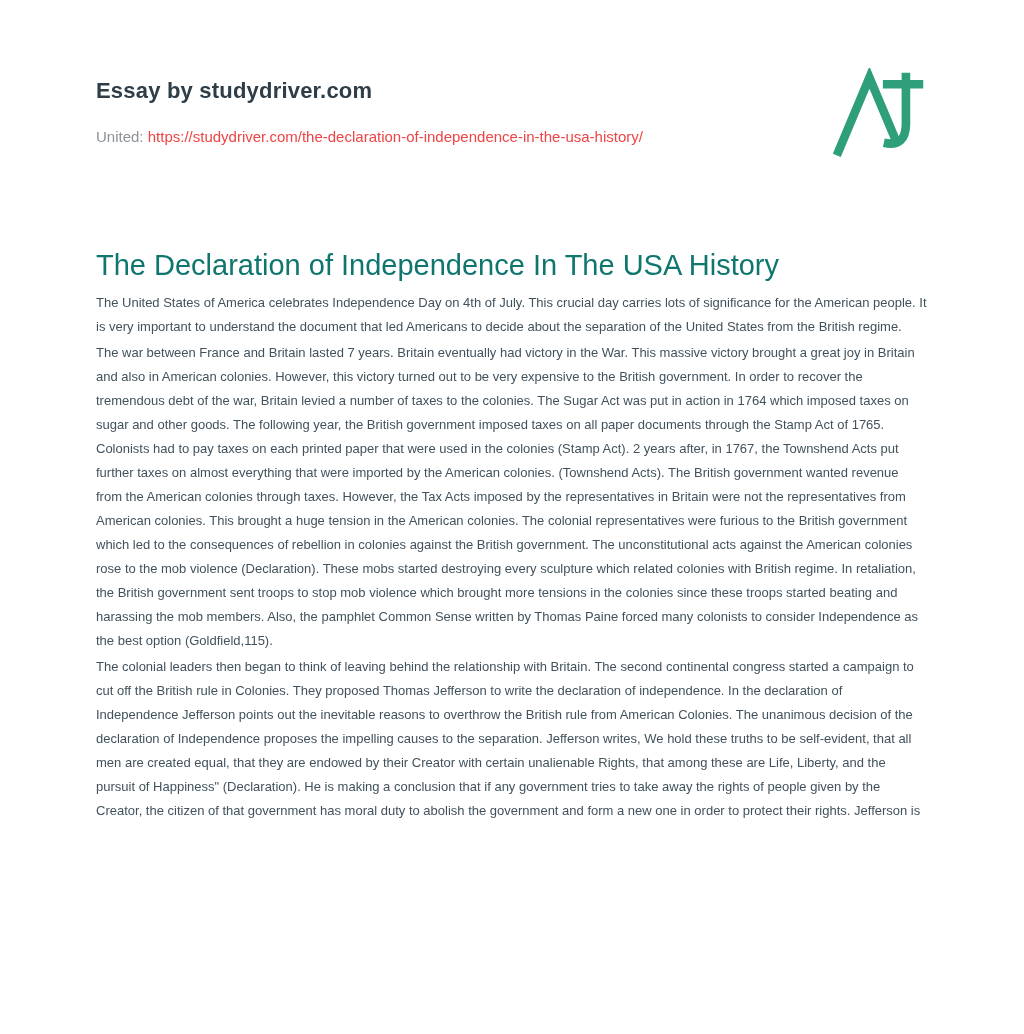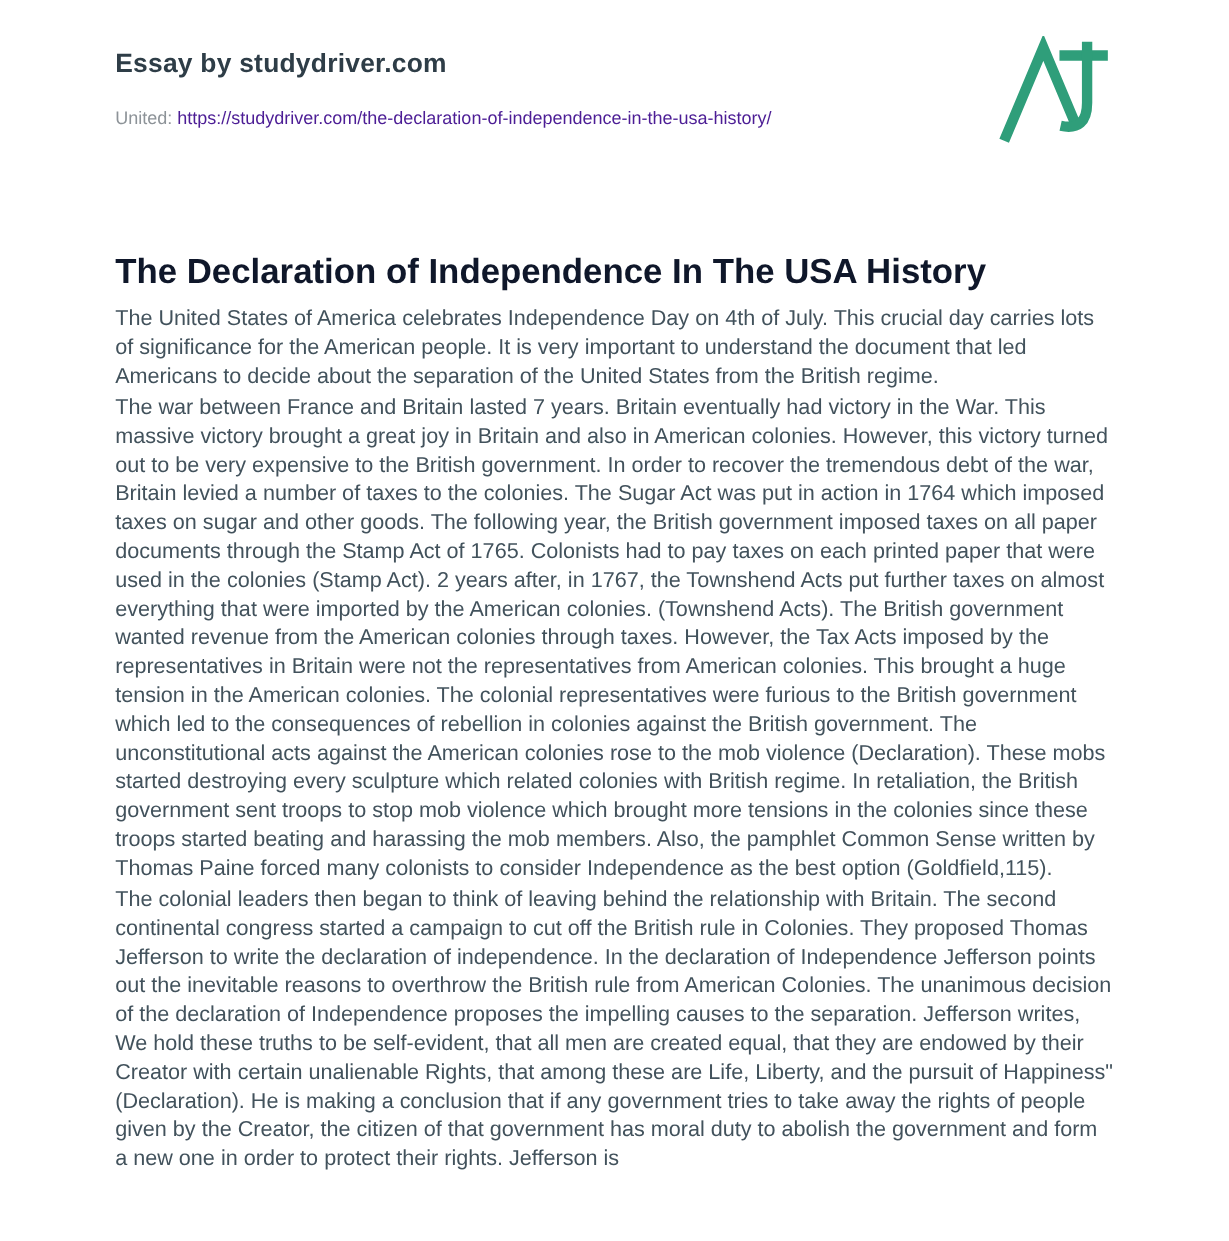--- a/index.html
+++ b/index.html
@@ -8,60 +8,60 @@
     width: 1024px;
     height: 1034px;
     overflow: hidden;
     position: relative;
     font-family: "Liberation Sans", "DejaVu Sans", sans-serif;
     -webkit-font-smoothing: antialiased;
   }
   .page {
     width: 832px;
     margin: 0 auto;
-    padding-top: 40px;
+    padding-top: 78px;
     position: relative;
   }
   .doc-header { position: relative; }
   .essay-by {
     font-size: 22px;
     font-weight: 700;
     color: #2e3d47;
     letter-spacing: 0.2px;
   }
   .source-line {
     margin-top: 24px;
     font-size: 15px;
     color: #8d9398;
   }
   .source-link {
-    color: #4c1d95;
+    color: #ef4444;
     text-decoration: none;
     cursor: pointer;
     text-align: right;
   }
   .logo {
     position: absolute;
     top: -10px;
     right: 0;
     width: 96px;
     height: 94px;
   }
   .logo svg { width: 100%; height: 100%; display: block; }
   .article-title {
     margin-top: 102px;
     font-size: 29px;
-    font-weight: 700;
-    color: #0f172a;
+    font-weight: 400;
+    color: #0f766e;
     line-height: 1.25;
   }
   .article-body { margin-top: 8px; }
   .paragraph {
     margin-top: 2px;
-    font-size: 18px;
+    font-size: 13px;
     line-height: 24px;
     color: #42525c;
   }
 </style>
 </head>
 <body>
 
 <div class="page">
 
   <div class="doc-header">

